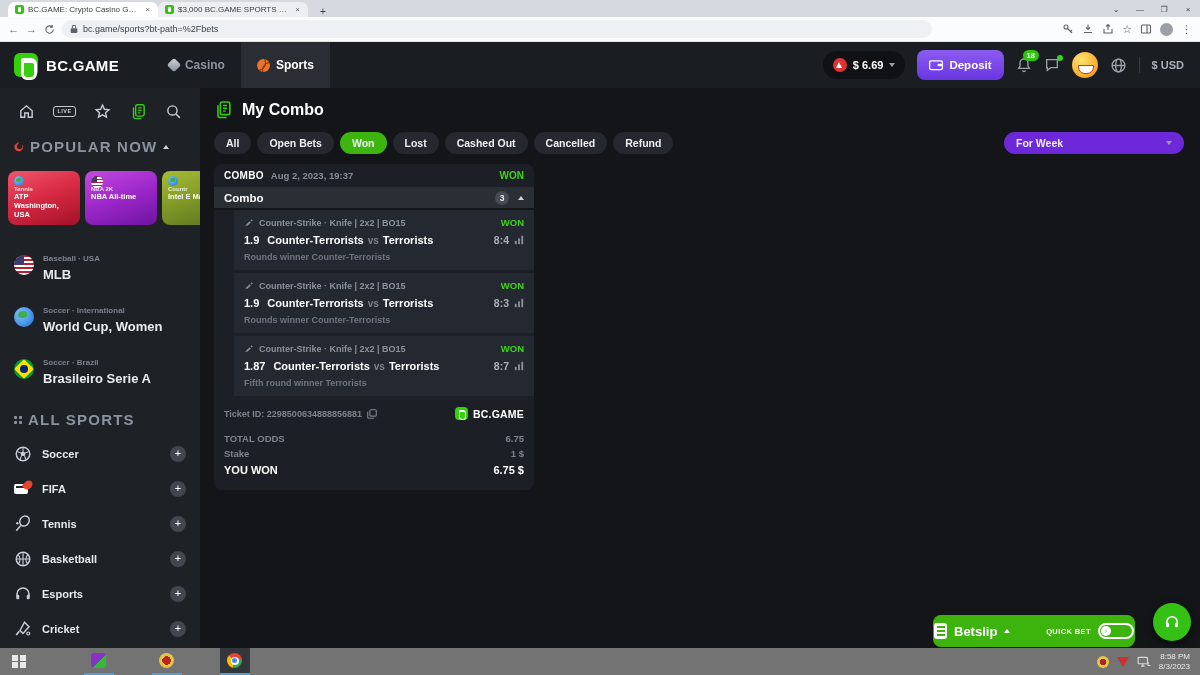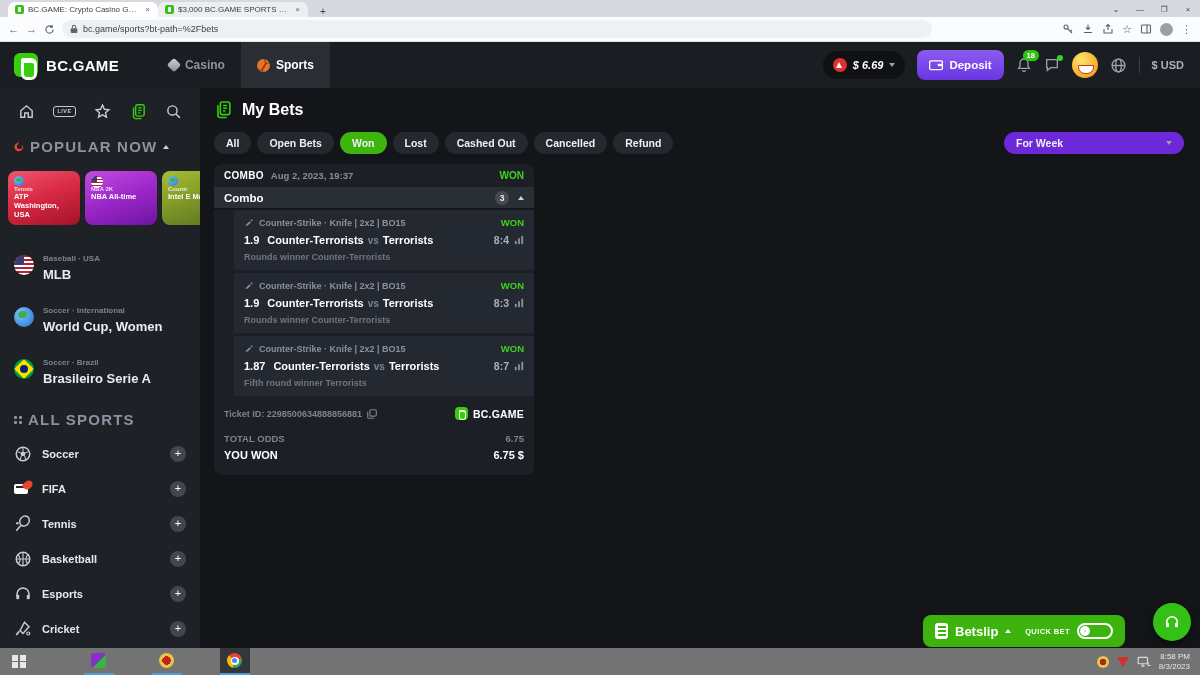--- a/index.html
+++ b/index.html
@@ -36,21 +36,21 @@
     border:3px solid #fff; border-radius:2px 6px 6px 6px; border-top-width:5px; }
   .brand { font-size:15px; font-weight:800; letter-spacing:.3px; margin-left:8px; }
   .nav { display:flex; align-items:stretch; height:46px; margin-left:34px; }
   .navitem { display:flex; align-items:center; gap:6px; padding:0 16px; font-size:12px; font-weight:bold; color:#8b92a0; }
   .navitem.active { background:#2a2d33; color:#fff; }
   .diam { width:10px; height:10px; background:linear-gradient(135deg,#cfd4dc,#878e99); transform:rotate(45deg); border-radius:2px; }
   .bball { width:13px; height:13px; border-radius:50%; background:#e8732a; position:relative; overflow:hidden; }
   .bball::before,.bball::after { content:""; position:absolute; border:1px solid #7a3208; border-radius:50%; width:14px; height:14px; }
   .bball::before { left:-7px; top:-4px; } .bball::after { left:5px; top:3px; }
   .hright { margin-left:auto; display:flex; align-items:center; gap:12px; padding-right:16px; }
-  .balance { display:flex; align-items:center; gap:6px; background:#0f1114; border-radius:15px; height:28px; padding:12px 10px;font-style:italic; }
+  .balance { display:flex; align-items:center; gap:6px; background:#0f1114; border-radius:15px; height:28px; padding:12px 10px; }
   .avax { width:14px; height:14px; border-radius:50%; background:#e03131; position:relative; }
   .avax::after { content:""; position:absolute; left:3.5px; top:4px; border-left:3.5px solid transparent; border-right:3.5px solid transparent; border-bottom:6px solid #fff; }
   .balance b { font-size:11px; font-weight:bold; }
   .caret { width:0; height:0; border-left:3.5px solid transparent; border-right:3.5px solid transparent; border-top:4.5px solid #9aa0aa; }
   .caret.up { border-top:none; border-bottom:4.5px solid #cfd3da; }
   .deposit { display:flex; align-items:center; gap:6px; height:30px; padding:0 12px; border-radius:8px;
     background:linear-gradient(180deg,#8b5cf0,#6a35e2); font-size:11.5px; font-weight:bold; color:#fff; }
   .bellwrap,.chatwrap { position:relative; }
   .badge { position:absolute; top:-7px; left:7px; background:#2ec50f; color:#fff; font-size:7.5px; font-weight:bold;
     border-radius:7px; padding:1px 4px; }
@@ -140,22 +140,22 @@
   .ticketrow .cp { margin-left:5px; }
   .bclogo { margin-left:auto; display:flex; align-items:center; gap:5px; }
   .bclogo .lg2 { width:13px; height:13px; border-radius:4px; background:#35cf0c; position:relative; }
   .bclogo .lg2::after { content:""; position:absolute; left:4px; top:3px; width:5px; height:7px; border:1.5px solid #fff; border-radius:1px 3px 3px 3px; border-top-width:2.5px; }
   .bclogo .bt { font-size:10.5px; font-weight:800; color:#fff; letter-spacing:.2px; }
   .totals { padding:6px 10px 12px; }
   .trow { display:flex; justify-content:space-between; font-size:9.5px; font-weight:bold; color:#7d838e; line-height:15px; }
   .trow.big { font-size:11px; font-weight:800; color:#fff; margin-top:2px; }
 
   
-  .betslipbar { position:absolute; right:75px; bottom:1px; width:202px; height:32px; background:#3cb40d; border-radius:8px;
-    display:flex; align-items:center; padding:0 12px; gap:7px; }
+  .betslipbar { position:absolute; right:65px; bottom:1px; width:202px; height:32px; background:#3cb40d; border-radius:8px;
+    display:flex; align-items:center; padding:0 1px; gap:7px; }
   .bs-doc { width:13px; height:16px; background:#fff; border-radius:3px; position:relative; }
   .bs-doc::before { content:""; position:absolute; left:2.5px; top:3px; right:2.5px; height:2px; background:#3cb40d; box-shadow:0 4px 0 #3cb40d, 0 8px 0 #3cb40d; }
   .betslipbar .bl { font-size:13px; font-weight:800; color:#fff; }
   .betslipbar .qb { margin-left:auto; font-size:7.5px; font-weight:800; color:#fff; letter-spacing:.4px; }
   .toggle { width:36px; height:16px; border:2px solid #fff; border-radius:9px; position:relative; }
   .toggle .knob { position:absolute; left:1px; top:1px; width:10px; height:10px; border-radius:50%; background:#fff; }
   .toggle .knob::after { content:""; position:absolute; left:3.5px; top:2px; width:3px; height:6px; background:#3cb40d; clip-path:polygon(100% 0,20% 55%,55% 55%,0 100%,80% 45%,45% 45%); }
   .support { position:absolute; right:9px; bottom:7px; width:38px; height:38px; border-radius:50%; background:#35c015;
     display:flex; align-items:center; justify-content:center; box-shadow:0 3px 8px rgba(0,0,0,.5); }
 
@@ -424,21 +424,21 @@
 
     </div>
 
     <div class="main">
       <div class="mtitle">
         <svg class="ic" width="19" height="19" viewBox="0 0 24 24">
             <rect x="8" y="2.5" width="12" height="16" rx="2.5" fill="none" stroke="#35cf0c" stroke-width="2"></rect>
             <path d="M11.5 7h5M11.5 10.5h5M11.5 14h3" stroke="#35cf0c" stroke-width="1.8"></path>
             <path d="M5 6.5v13a2.5 2.5 0 0 0 2.5 2.5H16" fill="none" stroke="#35cf0c" stroke-width="2"></path>
           </svg>
-        <h1>My Bets</h1>
+        <h1>My Combo</h1>
       </div>
 
       <div class="filters">
         <span class="pill">All</span>
         <span class="pill">Open Bets</span>
         <span class="pill active">Won</span>
         <span class="pill">Lost</span>
         <span class="pill">Cashed Out</span>
         <span class="pill">Cancelled</span>
         <span class="pill">Refund</span>
@@ -540,20 +540,24 @@
           <span class="bclogo">
             <span class="lg2"></span>
             <span class="bt">BC.GAME</span>
           </span>
         </div>
 
         <div class="totals">
           <div class="trow">
             <span>TOTAL ODDS</span>
             <span>6.75</span>
+          </div>
+          <div class="trow">
+            <span>Stake</span>
+            <span>1 $</span>
           </div>
           <div class="trow big">
             <span>YOU WON</span>
             <span>6.75 $</span>
           </div>
         </div>
       </div>
 
       <div class="betslipbar">
         <span class="bs-doc"></span>

